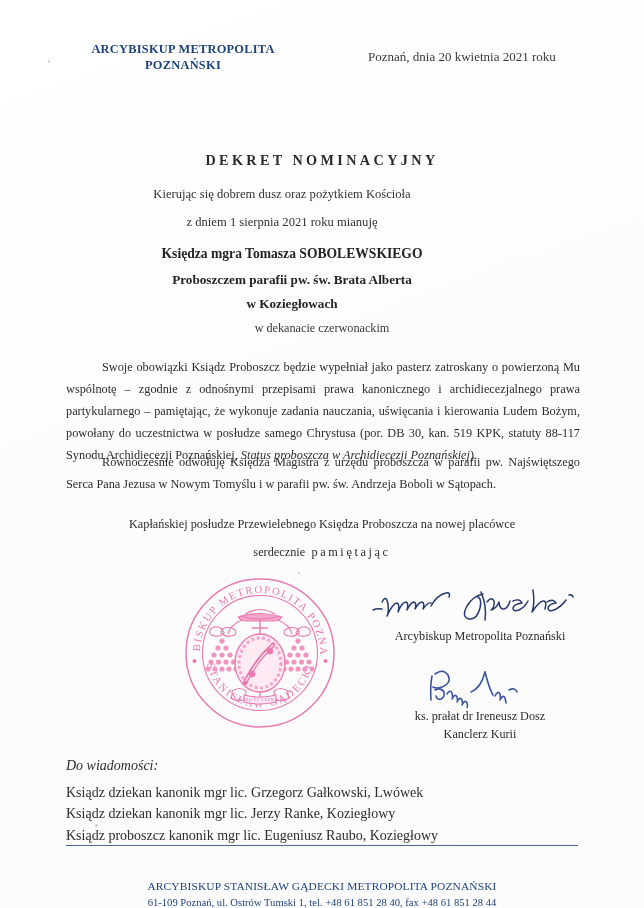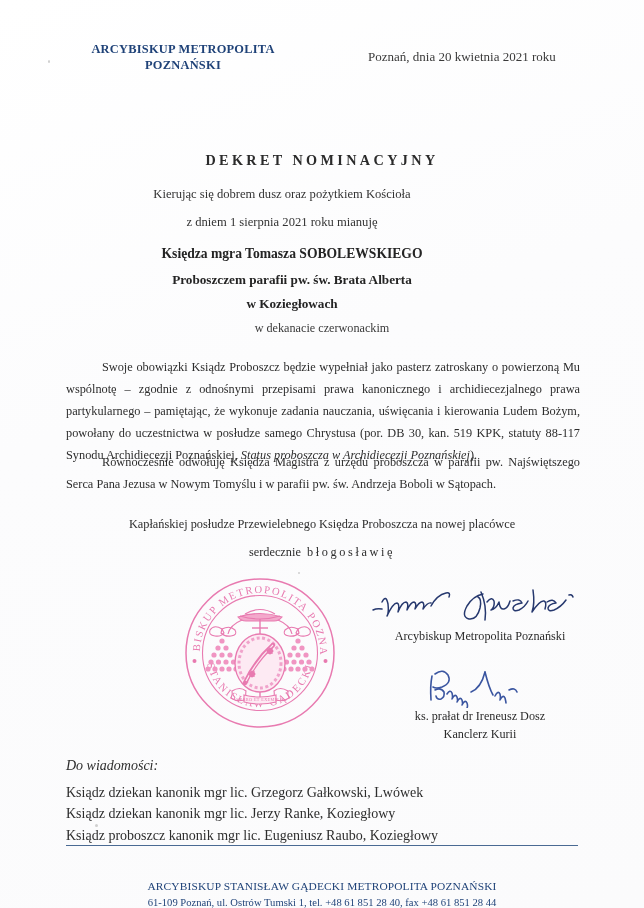--- a/index.html
+++ b/index.html
@@ -212,21 +212,21 @@
     <div class="bold-center name-line">Księdza mgra Tomasza SOBOLEWSKIEGO</div>
     <div class="bold-center office-1">Proboszczem parafii pw. św. Brata Alberta</div>
     <div class="bold-center office-2">w Koziegłowach</div>
     <div class="deanery">w dekanacie czerwonackim</div>
 
     <div class="body-para para-1"><span>Swoje obowiązki Ksiądz Proboszcz będzie wypełniał jako pasterz zatroskany o powierzoną Mu wspólnotę – zgodnie z odnośnymi przepisami prawa kanonicznego i archidiecezjalnego prawa partykularnego – pamiętając, że wykonuje zadania nauczania, uświęcania i kierowania Ludem Bożym, powołany do uczestnictwa w posłudze samego Chrystusa (por. DB 30, kan. 519 KPK, statuty 88-117 Synodu Archidiecezji Poznańskiej, </span><span class="italic">Status proboszcza w Archidiecezji Poznańskiej</span><span>).</span></div>
 
     <div class="body-para para-2">Równocześnie odwołuję Księdza Magistra z urzędu  proboszcza w parafii pw. Najświętszego Serca Pana Jezusa w Nowym Tomyślu i w parafii pw. św. Andrzeja Boboli w Sątopach.</div>
 
     <div class="closing closing-1">Kapłańskiej posłudze Przewielebnego Księdza Proboszcza na nowej placówce</div>
-    <div class="closing closing-2"><span>serdecznie</span>&nbsp;&nbsp;<span class="blessing-word">błogosławię</span></div>
+    <div class="closing closing-2"><span>serdecznie</span>&nbsp;&nbsp;<span class="blessing-word">pamiętając</span></div>
 
     <div class="seal">
       <svg width="156" height="156" viewBox="0 0 156 156" aria-hidden="true">
         <defs>
           <path id="arcTop" d="M 18,78 A 60,60 0 0 1 138,78"></path>
           <path id="arcBot" d="M 24,78 A 54,54 0 0 0 132,78"></path>
         </defs>
         <g stroke="#e87ab0" fill="none" stroke-width="1.5">
           <circle cx="78" cy="78" r="74"></circle>
           <circle cx="78" cy="78" r="57.5" stroke-width="1.1"></circle>

